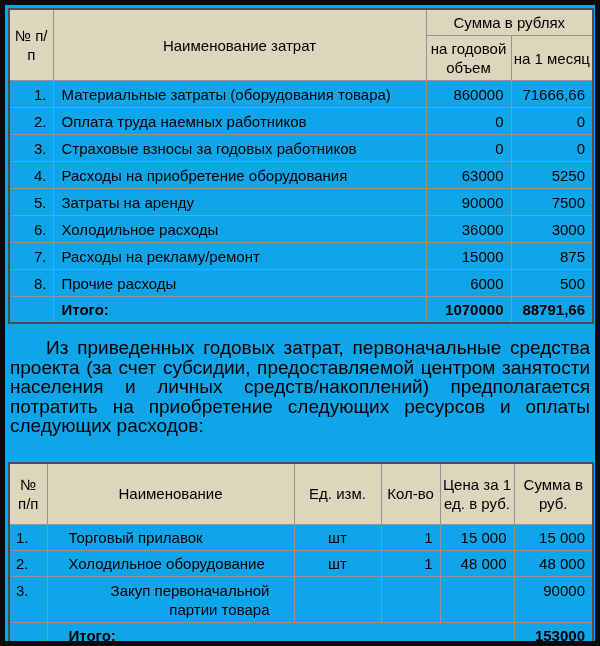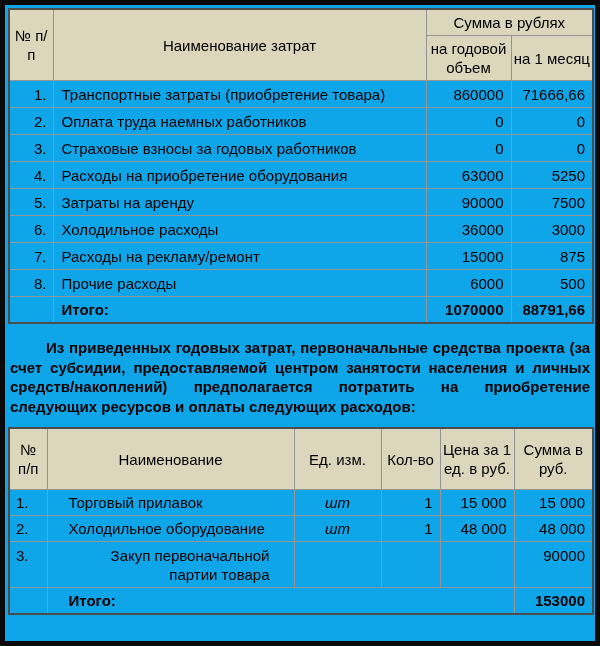--- a/index.html
+++ b/index.html
@@ -27,31 +27,31 @@
   #table1 .h-top { height: 24px; }
   #table1 .h-sub { height: 38px; }
   #table1 tbody tr { height: 27px; }
   #table1 td.c-num { text-align: right; padding-right: 6px; }
   #table1 td.c-name { text-align: left; padding-left: 8px; }
   #table1 td.c-val { text-align: right; padding-right: 7px; }
   #table1 tr.total-row td { font-weight: bold; }
   #table1 tr.total-row { height: 26px; }
   
   .intro {
-    margin: 14px 2px 11px 2px;
-    font-size: 15px; line-height: 19.5px; font-weight: bold;
+    margin: 14px 2px 26px 2px;
+    font-size: 19px; line-height: 19.5px; font-weight: normal;
     text-align: justify; text-indent: 36px;
   }
   
   #table2 { width: 584px; }
   #table2 .h-row th { height: 54px; }
   #table2 tbody tr { height: 26px; }
   #table2 td.c-num { text-align: left; padding-left: 6px; }
   #table2 td.c-name { text-align: left; padding-left: 21px; }
-  #table2 td.c-unit { text-align: center; font-style: italic; }
+  #table2 td.c-unit { text-align: center; }
   #table2 td.c-qty { text-align: right; padding-right: 7px; }
   #table2 td.c-price { text-align: right; padding-right: 7px; }
   #table2 td.c-sum { text-align: right; padding-right: 7px; }
   #table2 tr.row-tall { height: 38px; }
   #table2 tr.row-tall td { vertical-align: top; padding-top: 4px; }
   #table2 tr.row-tall td.c-name { padding-right: 24px; text-align: right; }
   #table2 tr.row-etc { height: 30px; }
   #table2 tr.row-etc td { vertical-align: top; padding-top: 4px; }
   #table2 tr.total-row td { font-weight: bold; }
   #table2 tr.total-row { height: 26px; }
@@ -75,21 +75,21 @@
         <th colspan="2">Сумма в рублях</th>
       </tr>
       <tr class="h-sub">
         <th>на годовой объем</th>
         <th>на 1 месяц</th>
       </tr>
     </thead>
     <tbody>
       <tr>
         <td class="c-num">1.</td>
-        <td class="c-name">Транспортные затраты (приобретение товара)</td>
+        <td class="c-name">Материальные затраты (оборудования товара)</td>
         <td class="c-val">860000</td>
         <td class="c-val">71666,66</td>
       </tr>
       <tr>
         <td class="c-num">2.</td>
         <td class="c-name">Оплата труда наемных работников</td>
         <td class="c-val">0</td>
         <td class="c-val">0</td>
       </tr>
       <tr>

